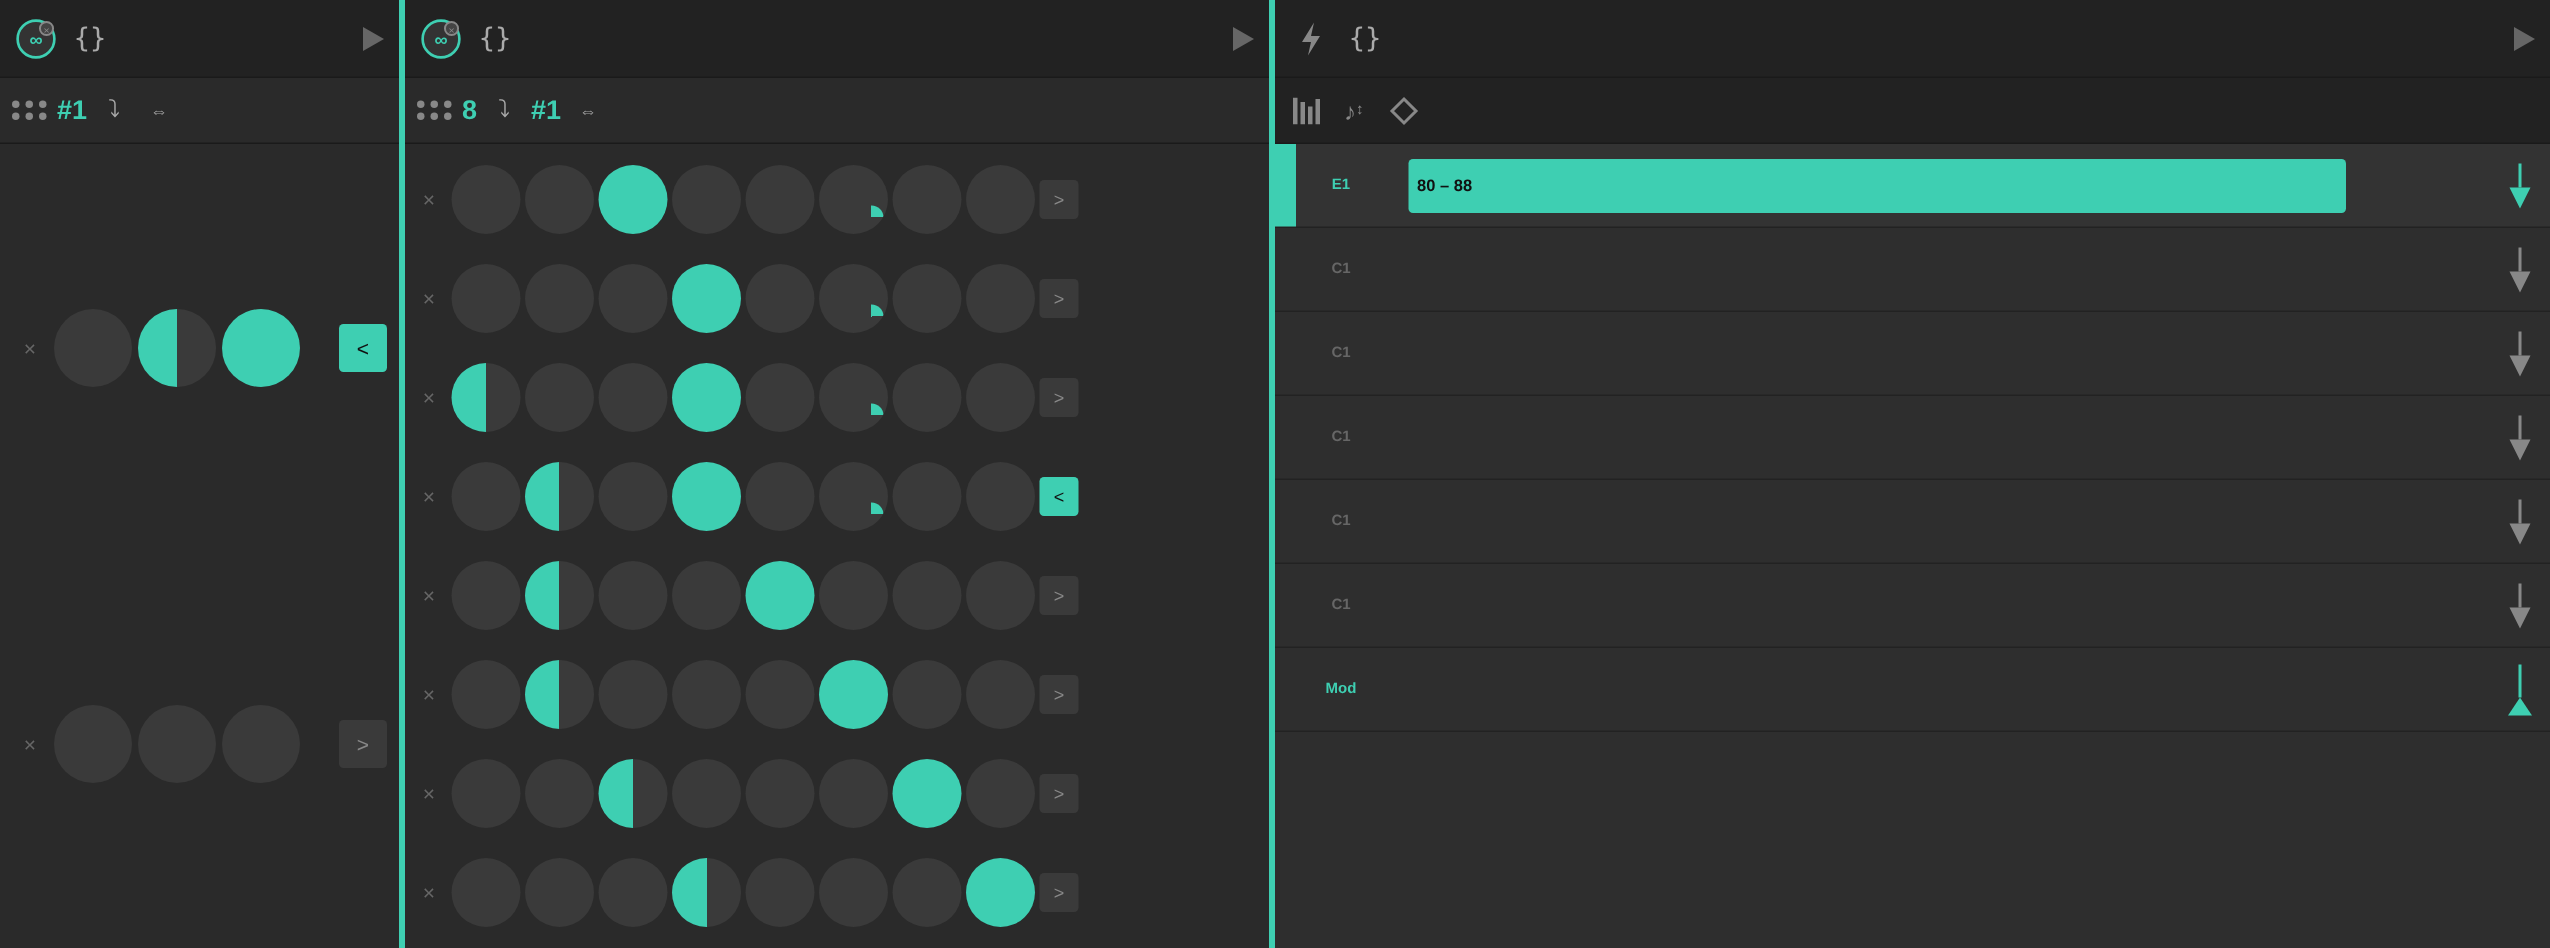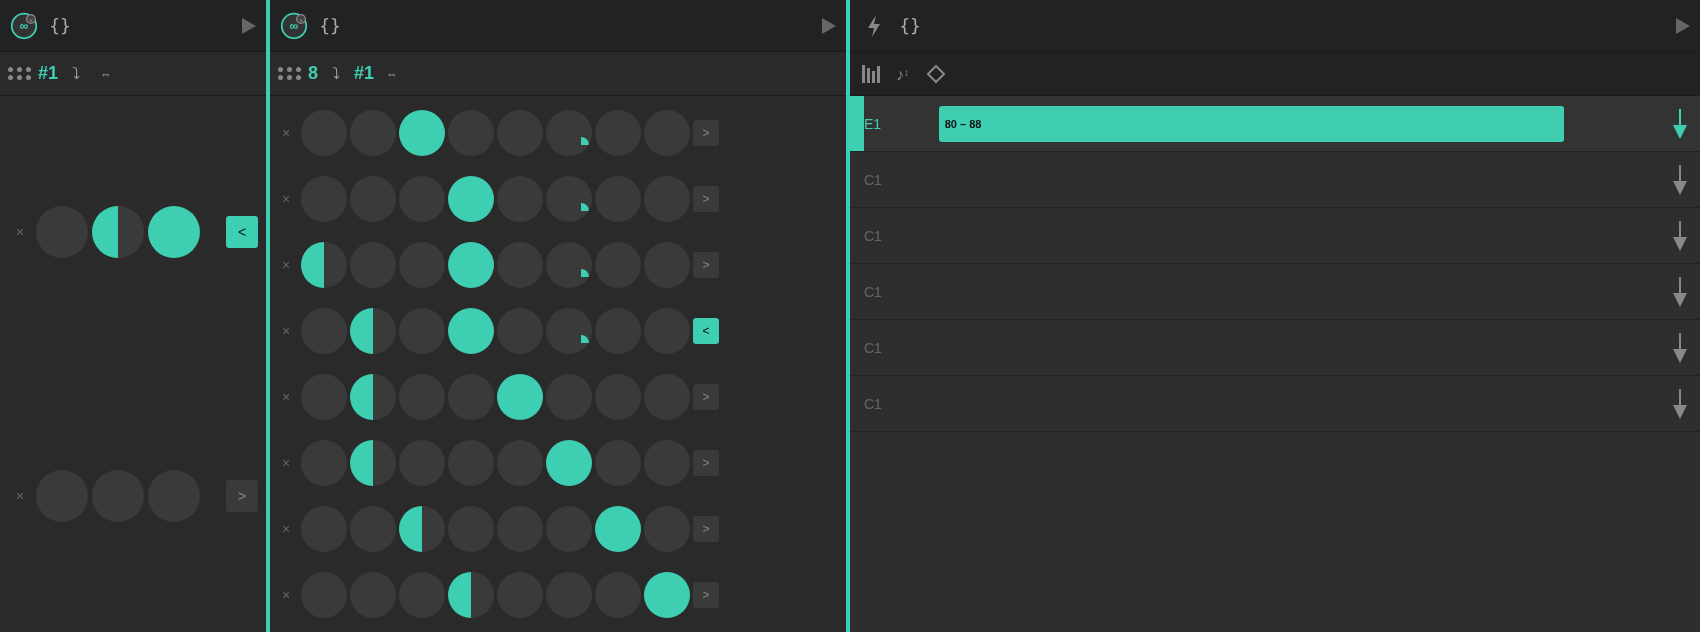--- a/index.html
+++ b/index.html
@@ -247,25 +247,25 @@
     }
 
     .roll-row-color {
       width: 14px;
       height: 100%;
       flex-shrink: 0;
     }
 
     .roll-row-note {
       width: 60px;
-      text-align: left;
-      font-size: 14px;
+      text-align: center;
+      font-size: 10px;
       color: #3ecfb2;
       flex-shrink: 0;
-      font-weight: normal;
+      font-weight: bold;
     }
 
     .roll-row-note.dim { color: #666; }
 
     .roll-row-bar {
       flex: 1;
       height: 100%;
       position: relative;
       overflow: hidden;
     }
@@ -679,14 +679,25 @@
         <div class="roll-row-color" style="background: transparent;"></div>
         <div class="roll-row-note dim">C1</div>
         <div class="roll-row-bar"></div>
         <div class="roll-row-knob">
           <div class="knob-container">
             <div class="knob-line" style="height: 16px;"></div>
             <div class="knob-triangle"></div>
           </div>
         </div>
       </div>
+      <div class="roll-row">
+        <div class="roll-row-color" style="background: transparent;"></div>
+        <div class="roll-row-note">Mod</div>
+        <div class="roll-row-bar"></div>
+        <div class="roll-row-knob">
+          <div class="knob-container">
+            <div class="mod-knob-line"></div>
+            <div class="mod-knob-tri"></div>
+          </div>
+        </div>
+      </div>
     </div>
 </div>
 
 </body></html>

